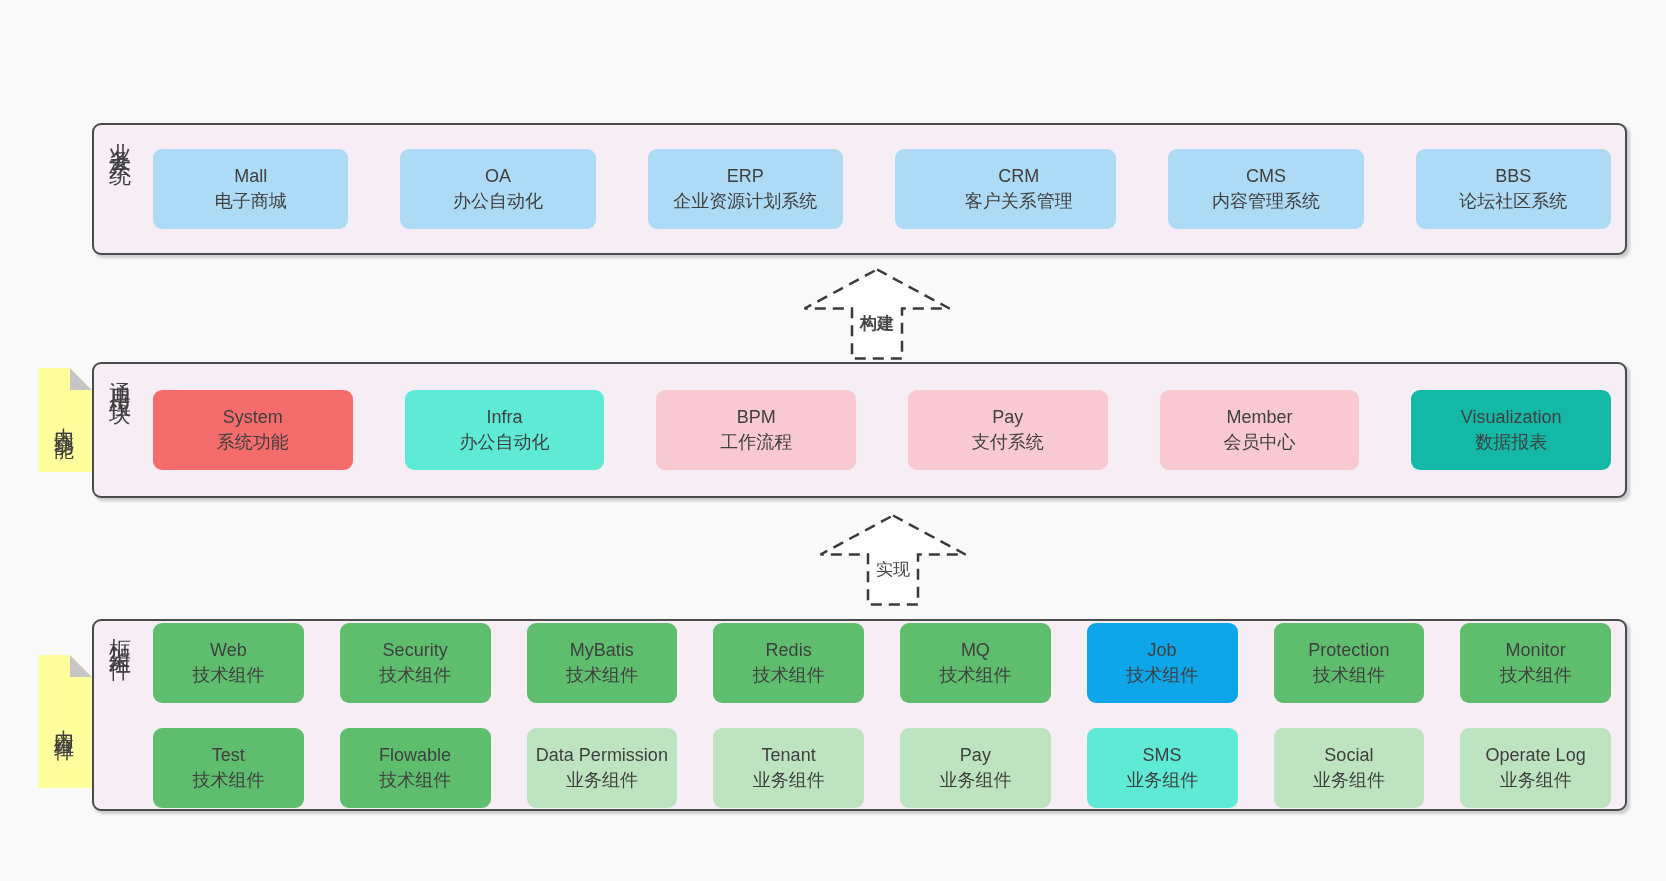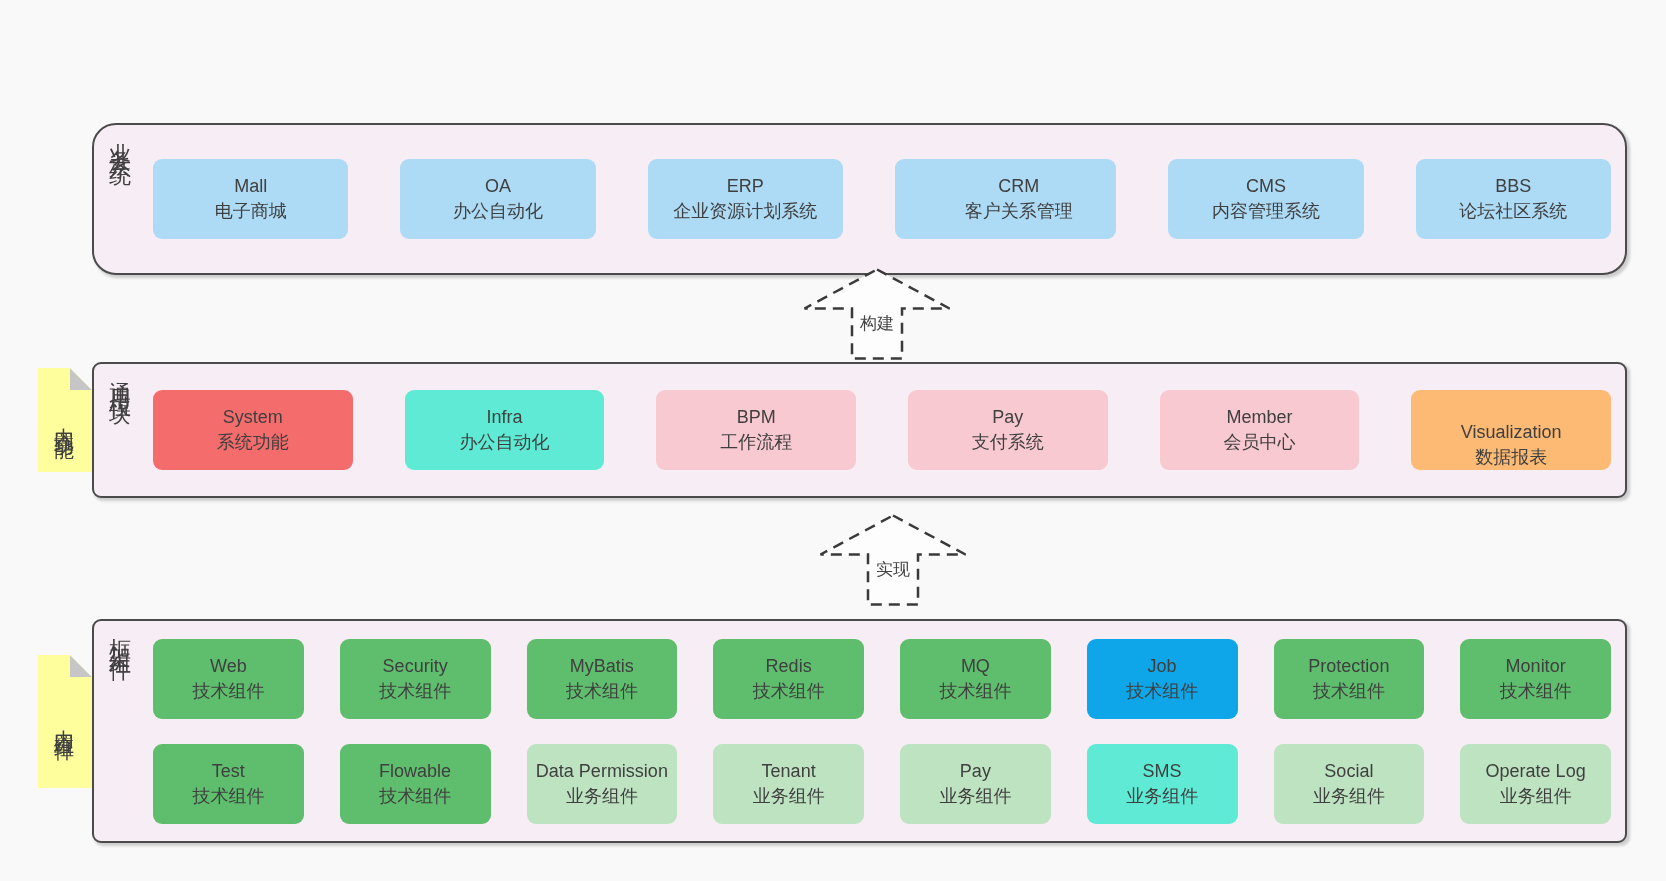--- a/index.html
+++ b/index.html
@@ -3,23 +3,23 @@
 <meta charset="utf-8">
 <style>
   html,body{margin:0;padding:0;background:#f9f9f9;}
   .canvas{position:relative;width:1666px;height:881px;background:#f9f9f9;overflow:hidden;
           font-family:"Liberation Sans","DejaVu Sans",sans-serif;color:#3f3f3f;}
 
   
   .band{position:absolute;left:92px;width:1535px;box-sizing:border-box;
         border:2px solid #4b4b4b;border-radius:9px;
         box-shadow:2.5px 2.5px 3px rgba(0,0,0,0.18);}
-  .band1{top:123px;height:152px;border-radius:24px;}
+  .band1{top:123px;height:132px;}
   .band2{top:362px;height:136px;}
-  .band3{top:619px;height:224px;}
+  .band3{top:619px;height:192px;}
 
   .band-label{position:absolute;left:11px;top:0;bottom:0;display:flex;align-items:center;
               writing-mode:vertical-lr;text-orientation:upright;
               font-size:22px;letter-spacing:7px;color:#3f3f3f;}
 
   .rows{position:absolute;left:59px;right:14px;top:0;bottom:0;
         display:flex;flex-direction:column;justify-content:center;gap:25px;}
   .row{display:flex;gap:52px;}
   .band3 .row{gap:36px;}
 
@@ -35,21 +35,21 @@
           clip-path:polygon(0 0, calc(100% - 22px) 0, 100% 22px, 100% 100%, 0 100%);}
   .sticky-mid{top:368px;height:104px;}
   .sticky-bottom{top:655px;height:133px;}
   .fold{position:absolute;top:0;right:0;width:22px;height:22px;background:#c6c6c6;
         clip-path:polygon(0 0,100% 100%,0 100%);}
   .sticky-text{writing-mode:vertical-lr;text-orientation:upright;
                font-size:20px;letter-spacing:4px;color:#3f3f3f;}
 
   
   .arrow{position:absolute;width:150px;height:94px;}
-  #arrow-build{left:802px;top:267px;}
+  #arrow-build{left:802px;top:267px;font-weight:bold;}
   #arrow-implement{left:818px;top:513px;}
   .arrow svg{display:block;width:100%;height:100%;}
   .arrow-label{position:absolute;left:50%;top:45px;transform:translateX(-50%);
                background:#fdfdfd;padding:0 4px;font-size:17px;color:#454545;white-space:nowrap;}
 </style>
 </head>
 <body>
 
 <div class="canvas">
 
@@ -114,21 +114,21 @@
           <div class="box-subtitle">工作流程</div>
         </div>
         <div class="box" style="background: rgb(249, 201, 209);">
           <div class="box-title">Pay</div>
           <div class="box-subtitle">支付系统</div>
         </div>
         <div class="box" style="background: rgb(249, 201, 209);">
           <div class="box-title">Member</div>
           <div class="box-subtitle">会员中心</div>
         </div>
-        <div class="box" style="background: #fdba74; justify-content: flex-end;">
+        <div class="box" style="background: #14b8a6;">
           <div class="box-title">Visualization</div>
           <div class="box-subtitle">数据报表</div>
         </div>
       </div>
     </div>
   </section>
 
   <div class="arrow" id="arrow-implement">
     <svg viewBox="0 0 150 94">
       <polygon points="75,2.5 147.5,41.5 100,41.5 100,91.5 50,91.5 50,41.5 2.5,41.5" fill="#fdfdfd" stroke="#3a3a3a" stroke-width="2.5" stroke-dasharray="11 7"></polygon>

